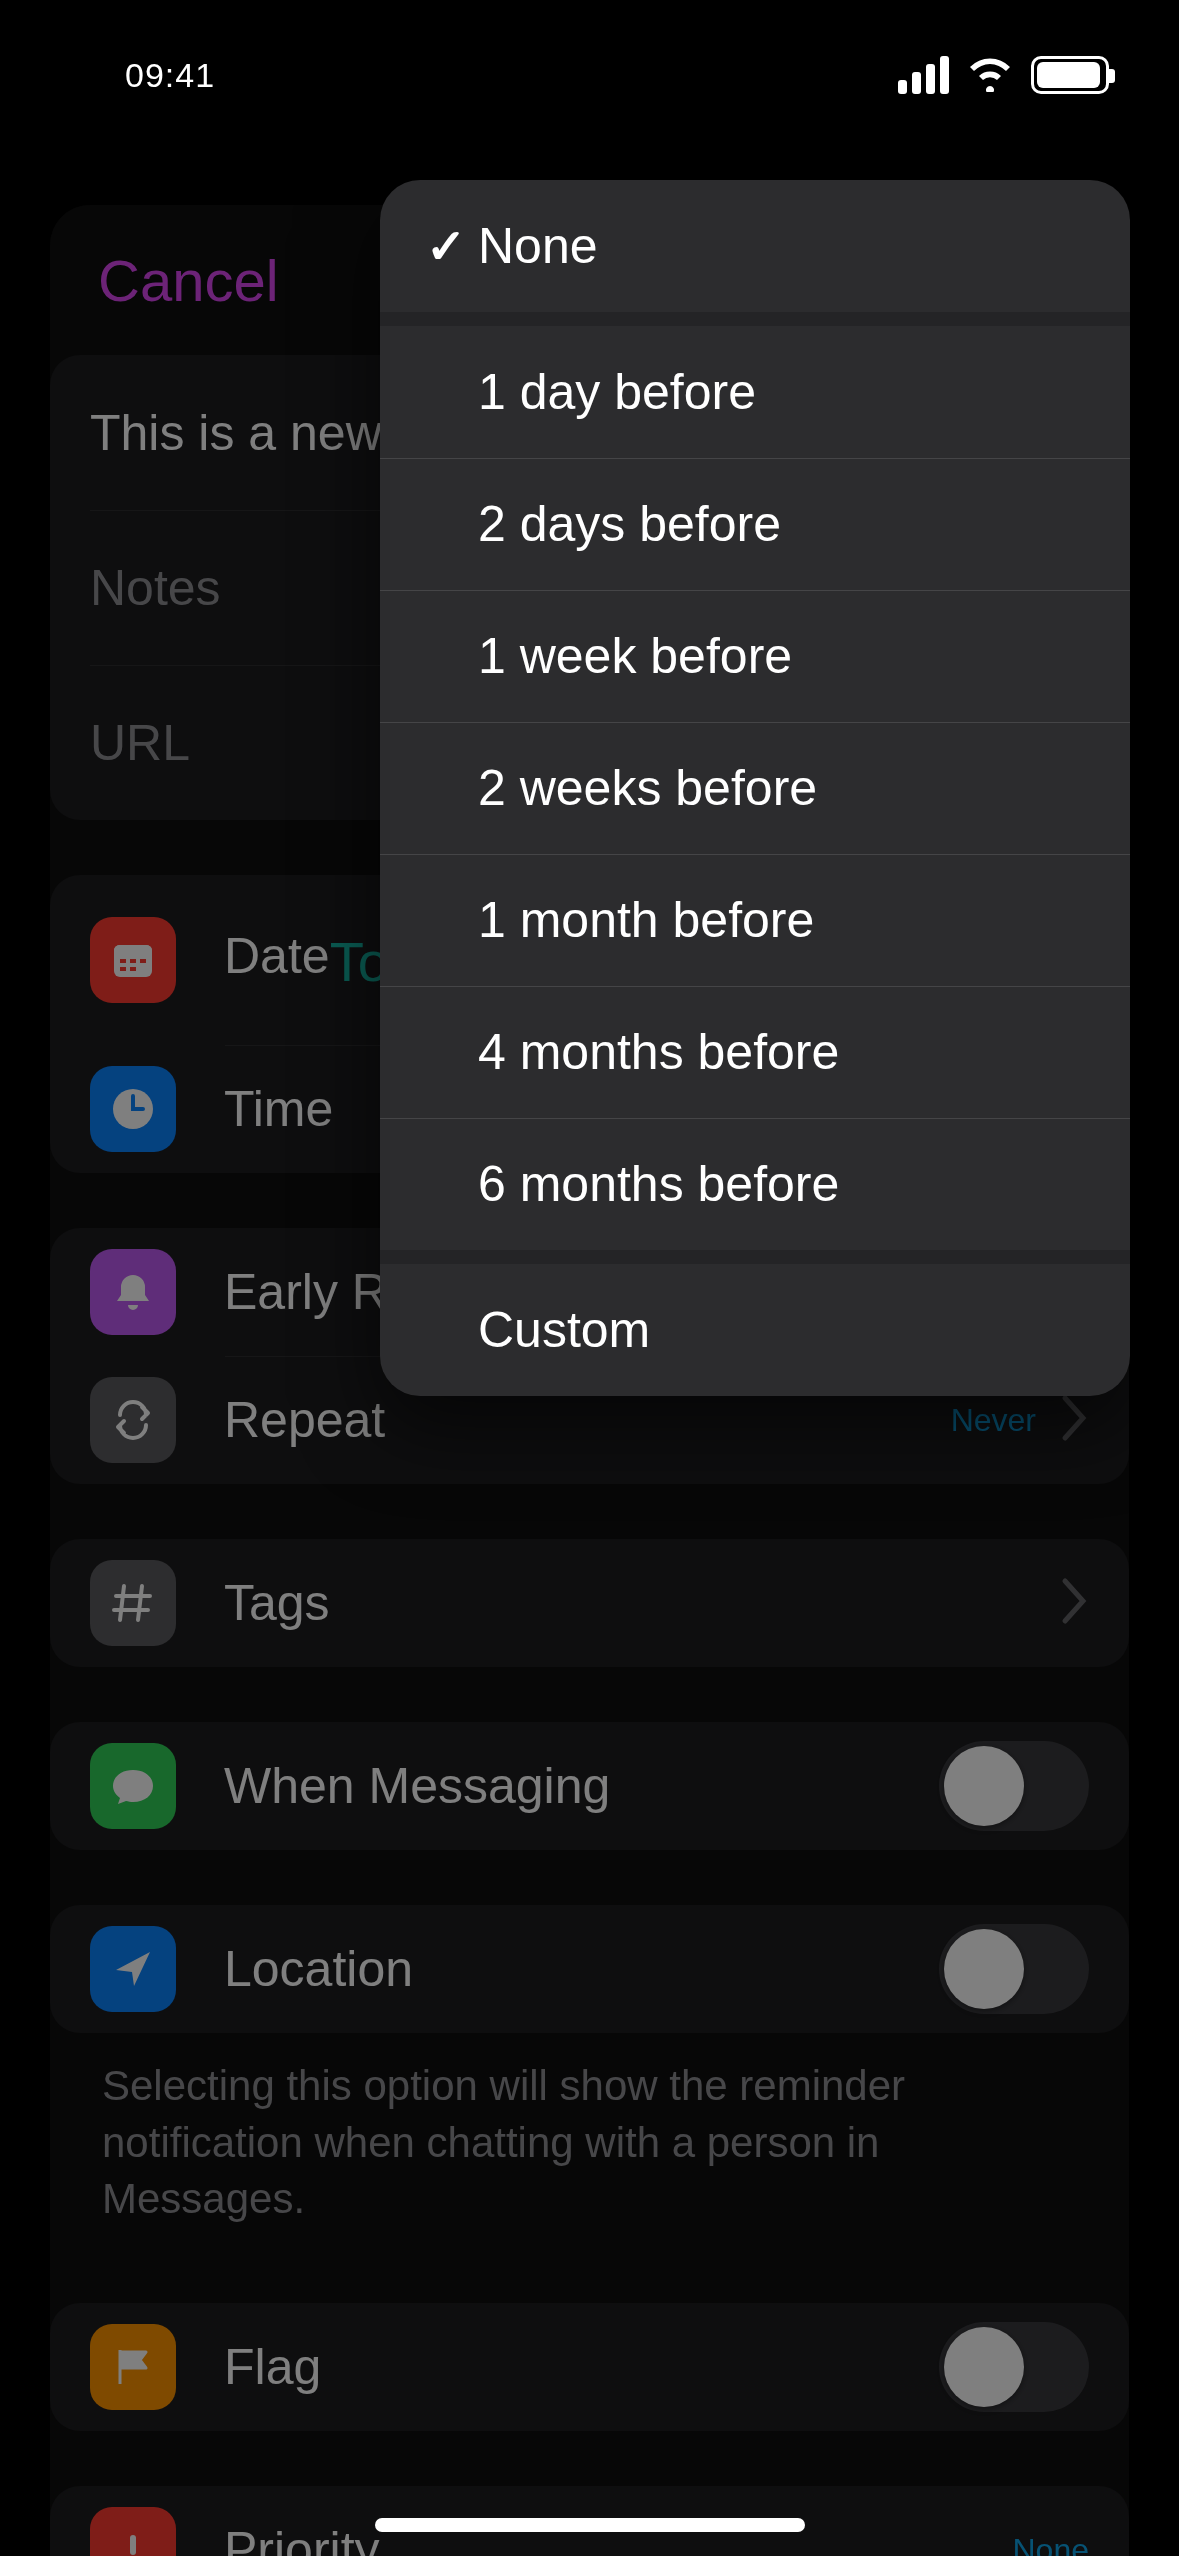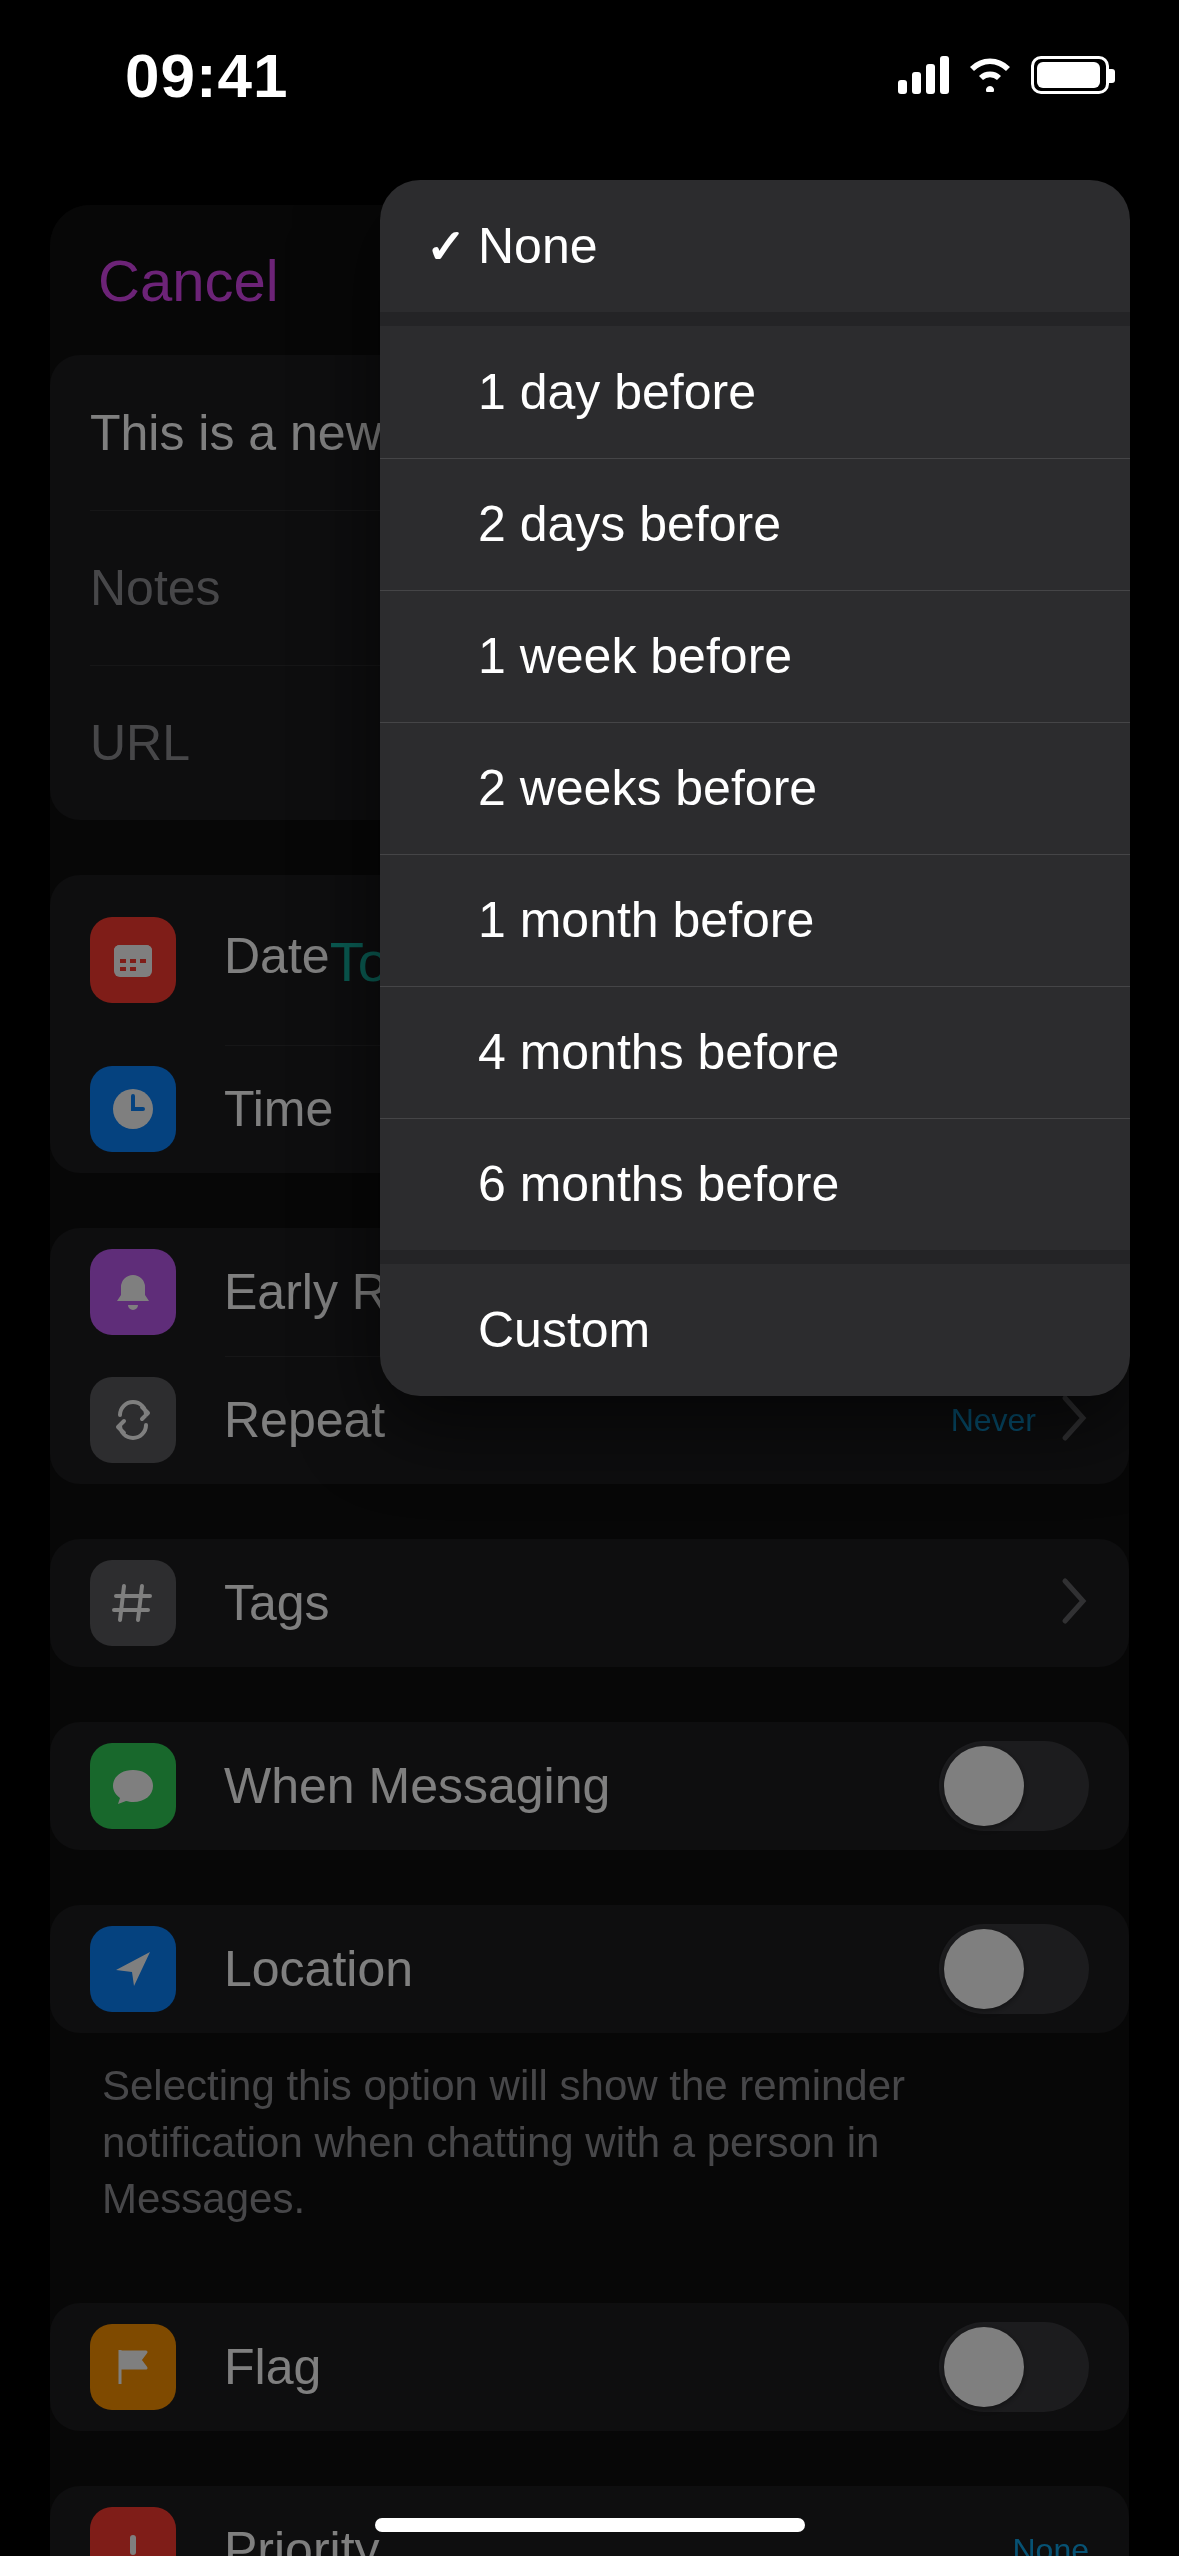--- a/index.html
+++ b/index.html
@@ -11,21 +11,21 @@
     position: relative;
   }
 
   
   .status-bar {
     position: absolute; top: 0; left: 0; right: 0;
     height: 150px;
     display: flex; align-items: center; justify-content: space-between;
     padding: 0 70px 0 125px;
   }
-  .status-time { font-size: 62px; font-weight: 700; letter-spacing: 1px; }
+  .status-time { font-size: 34px; font-weight: 400; letter-spacing: 1px; }
   .status-right { display: flex; align-items: center; gap: 18px; }
   .sig-bars { display: flex; align-items: flex-end; gap: 5px; }
   .sig-bars span { width: 9px; background: #fff; border-radius: 3px; }
   .sig-bars span:nth-child(1){height:14px}
   .sig-bars span:nth-child(2){height:22px}
   .sig-bars span:nth-child(3){height:30px}
   .sig-bars span:nth-child(4){height:38px}
   .wifi-icon { width: 46px; height: 34px; }
   .battery { width: 78px; height: 38px; border: 3px solid #fff; border-radius: 10px; position: relative; }
   .battery::after { content:""; position:absolute; right:-9px; top:10px; width:6px; height:14px; background:#fff; border-radius:0 3px 3px 0; }

